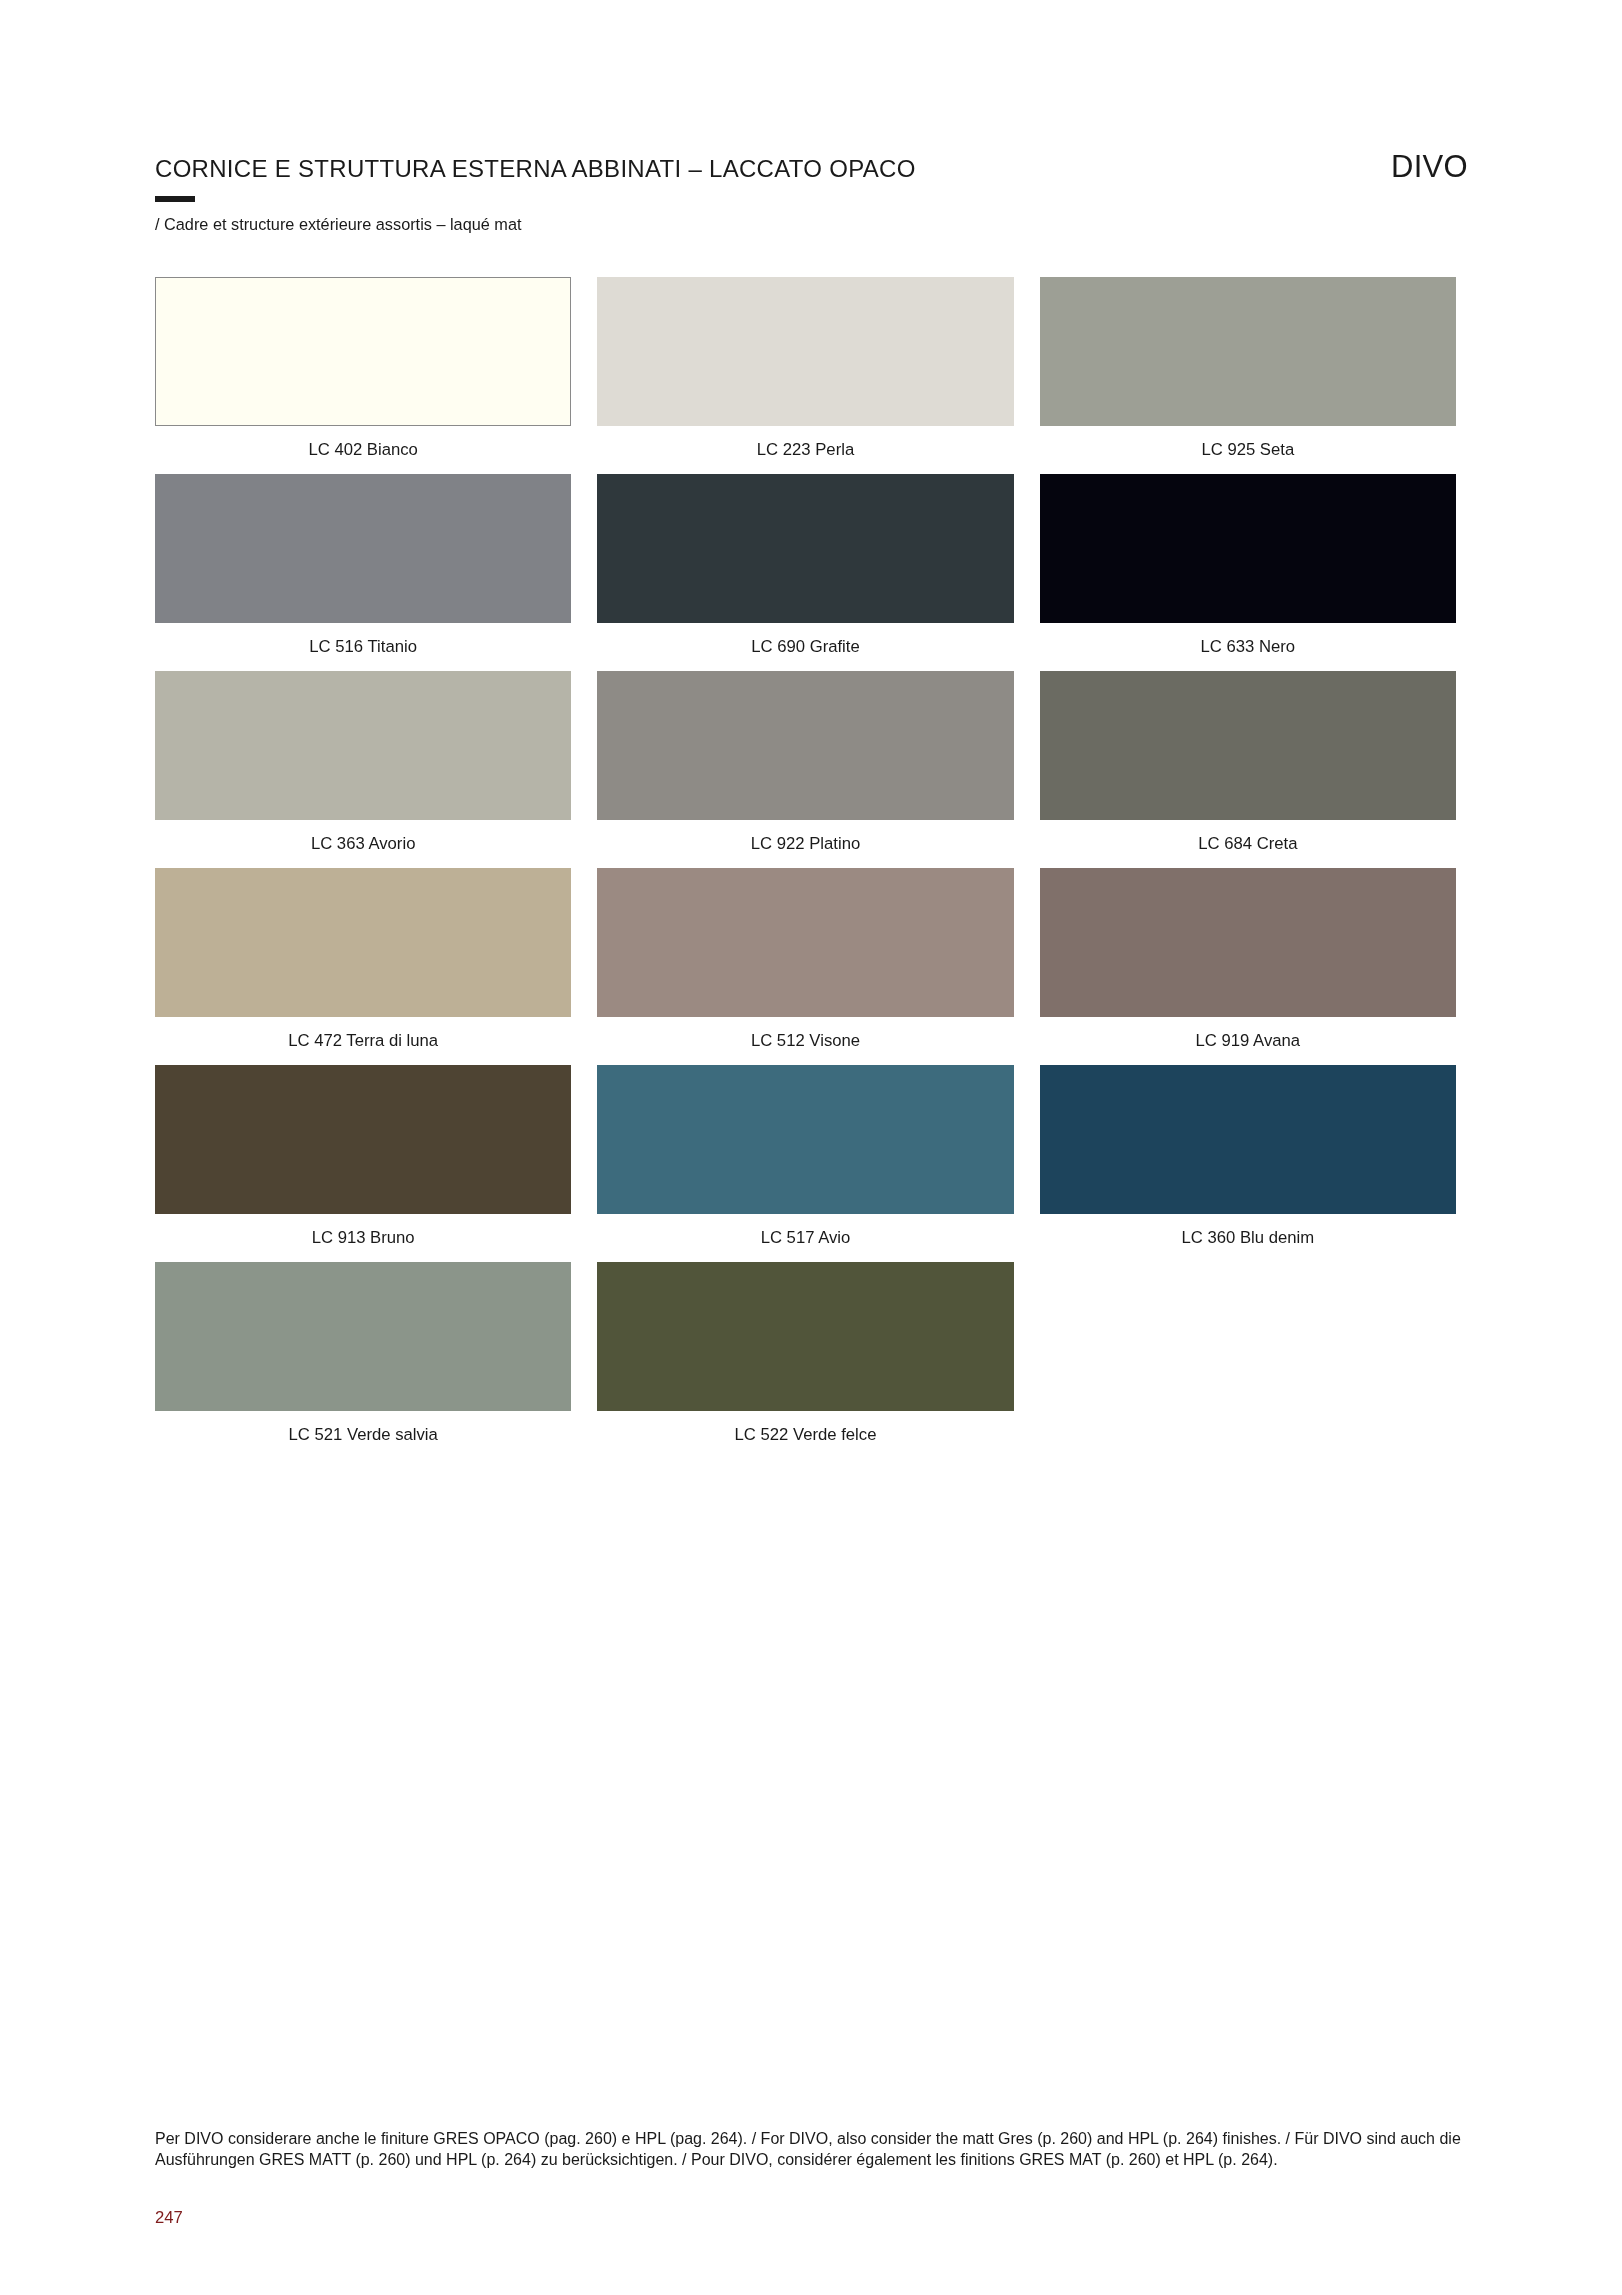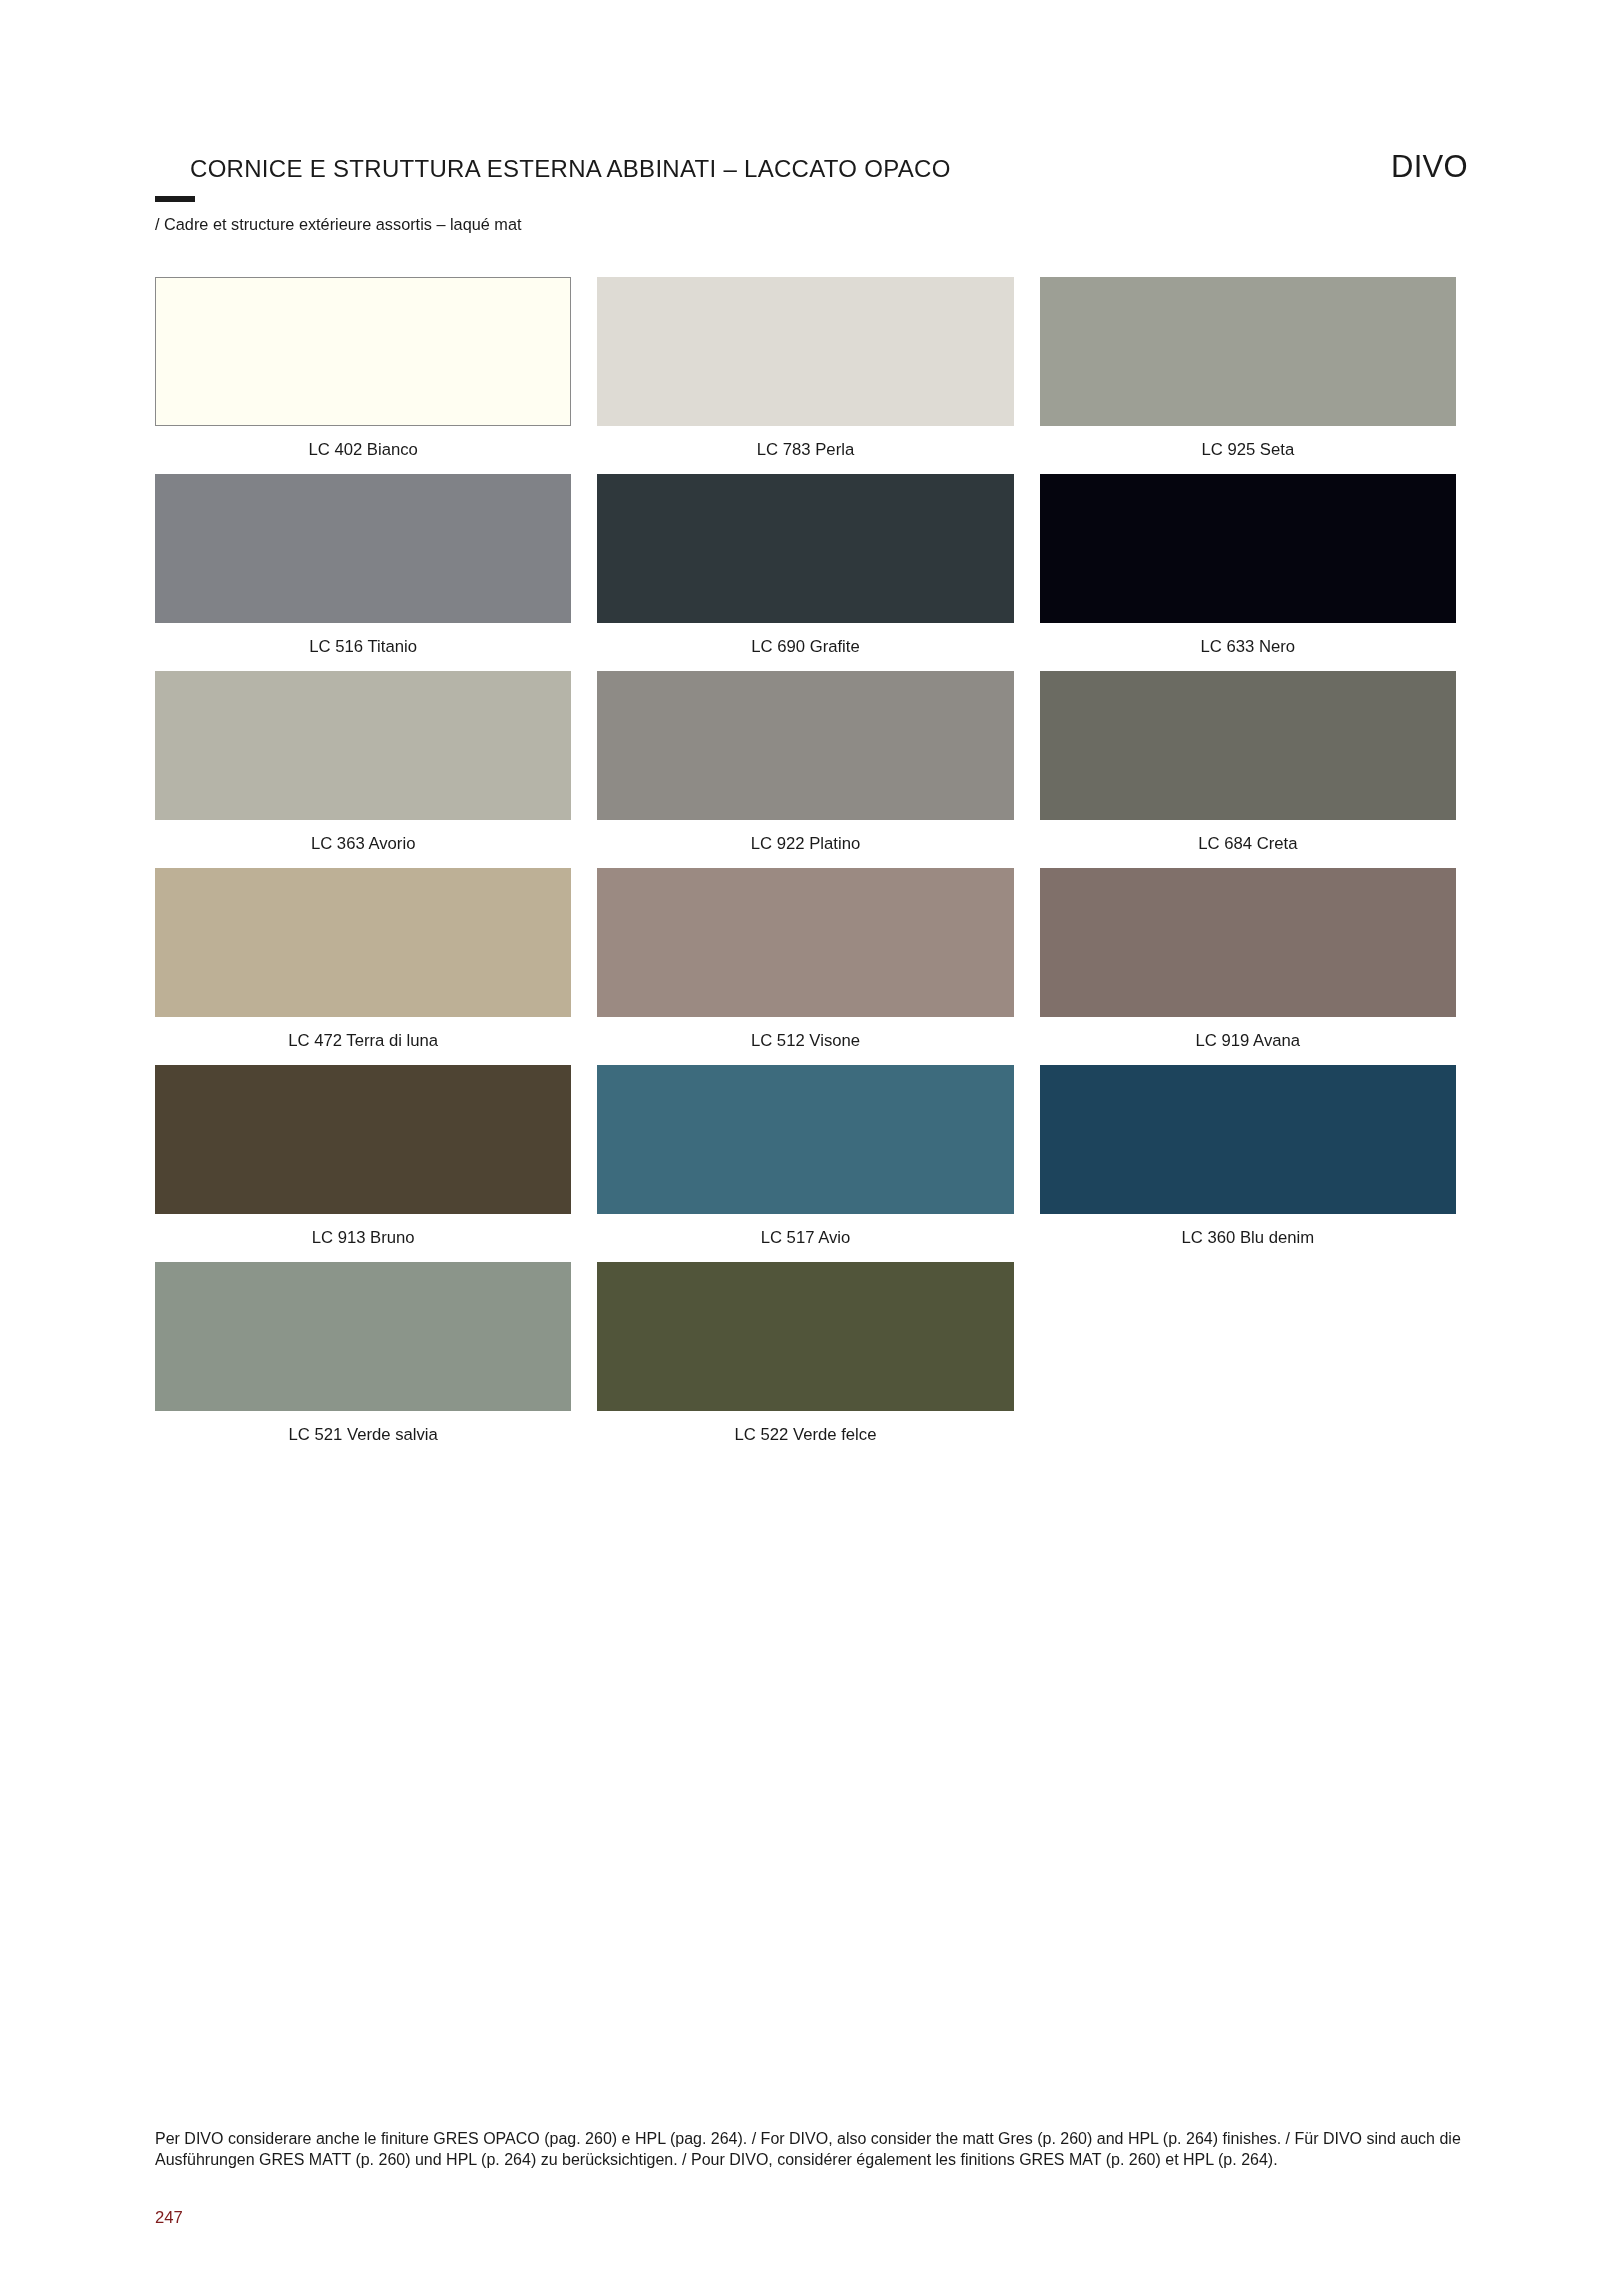--- a/index.html
+++ b/index.html
@@ -30,21 +30,20 @@
     display: flex;
     align-items: baseline;
     justify-content: space-between;
   }
   .page-title {
     font-size: 24px;
     letter-spacing: 0.3px;
     font-weight: 400;
     color: #1a1a1a;
     white-space: nowrap;
-    margin-left: 35px;
   }
   .brand {
     font-size: 31px;
     letter-spacing: 0.3px;
     font-weight: 400;
     color: #1a1a1a;
   }
   .rule {
     width: 40px;
     height: 5.8px;
@@ -133,21 +132,21 @@
 
   <div class="grid">
 
     <div class="row">
       <div class="cell">
         <div class="chip outlined" style="background-color: rgb(255, 254, 242);"></div>
         <div class="chip-label">LC 402 Bianco</div>
       </div>
       <div class="cell">
         <div class="chip" style="background-color: rgb(222, 219, 212);"></div>
-        <div class="chip-label">LC 783 Perla</div>
+        <div class="chip-label">LC 223 Perla</div>
       </div>
       <div class="cell">
         <div class="chip" style="background-color: rgb(157, 159, 149);"></div>
         <div class="chip-label">LC 925 Seta</div>
       </div>
     </div>
 
     <div class="row">
       <div class="cell">
         <div class="chip" style="background-color: rgb(128, 130, 135);"></div>

